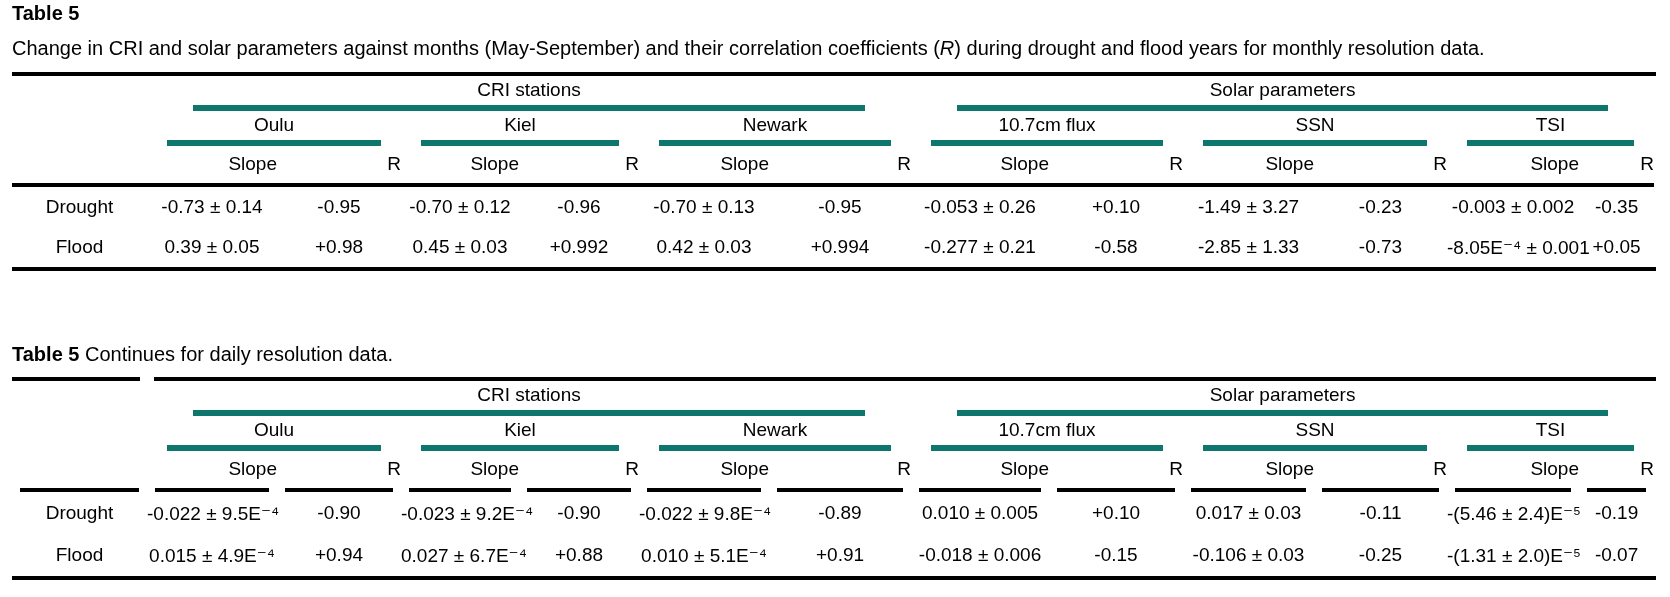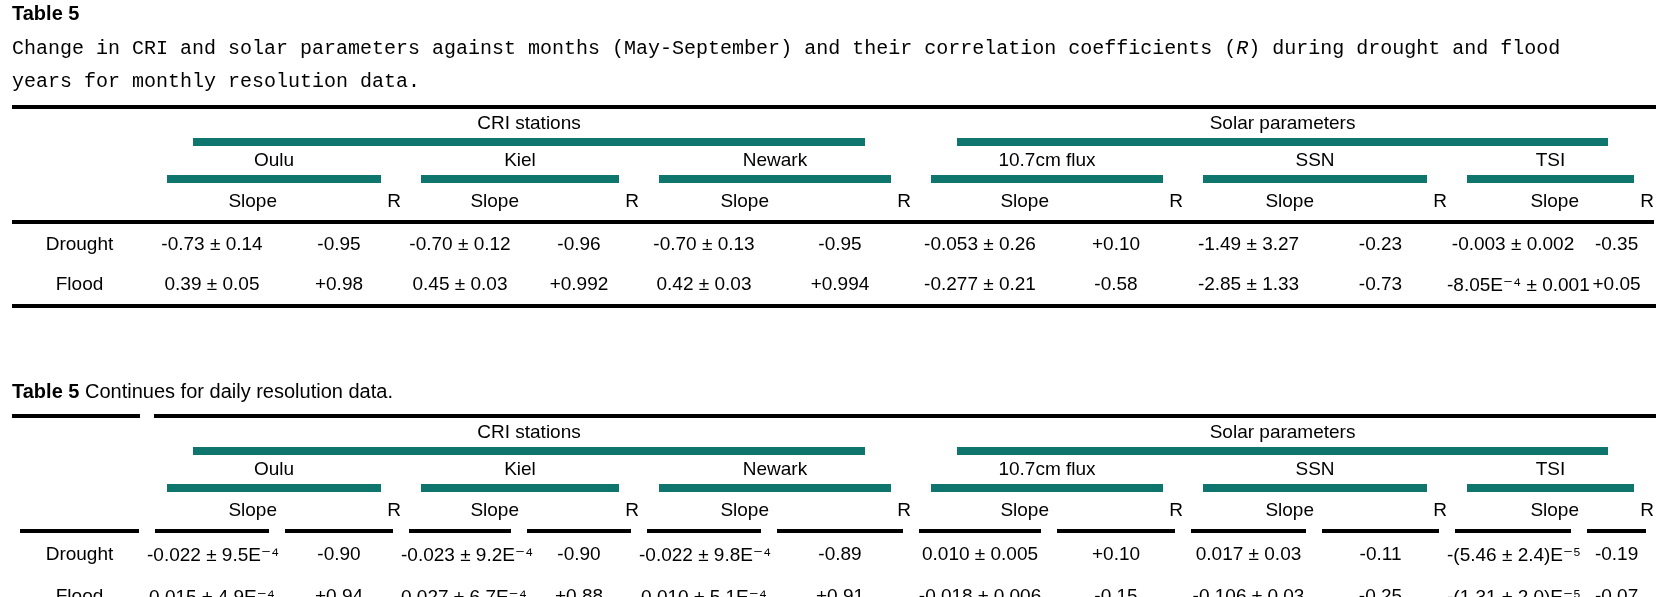--- a/index.html
+++ b/index.html
@@ -5,35 +5,35 @@
   html,body{margin:0;padding:0;background:#ffffff;}
   body{
     width:1670px;height:597px;overflow:hidden;
     font-family:"Liberation Sans","DejaVu Sans",sans-serif;
     color:#000;
   }
   .page{padding:0 14px 0 12px;}
 
   
   .cap-title{font-weight:bold;font-size:20px;line-height:26px;margin-bottom:6px;}
-  .cap-body{font-size:20px;line-height:33px;margin-bottom:7px;max-width:1560px;font-family:Liberation Mono, monospace;}
+  .cap-body{font-size:20px;line-height:33px;margin-bottom:7px;max-width:1560px;}
   .cap-body i{font-style:italic;}
   .cap2{font-size:20px;line-height:26px;margin:70px 0 10px 0;}
   .cap2 b{font-weight:bold;}
 
   
   .bar{height:4px;background:#000;}
   .split-bar{display:flex;gap:14px;}
   .split-left{width:128px;}
   .split-right{flex:1;}
 
   
   table.t{width:1642px;border-collapse:collapse;table-layout:fixed;font-size:19px;}
   table.t td{text-align:center;padding:0;vertical-align:middle;overflow:visible;white-space:nowrap;}
-  .hdr-u{margin:0 20px;padding:3px 0 4px 0;border-bottom:8px solid #0f766e;}
+  .hdr-u{margin:0 20px;padding:3px 0 4px 0;border-bottom:6px solid #0f766e;}
   .grp{margin:0 46px;}
   tr.subhead td{padding:7px 0 8px 0;text-align:right;}
   tr.rrow td{padding:0;height:4px;line-height:0;}
   .seg{margin:0 8px;}
   tr.datarow td{height:40px;text-align:center;}
   table.t2 tr.datarow td{height:42px;}
 </style>
 </head>
 <body>
 

